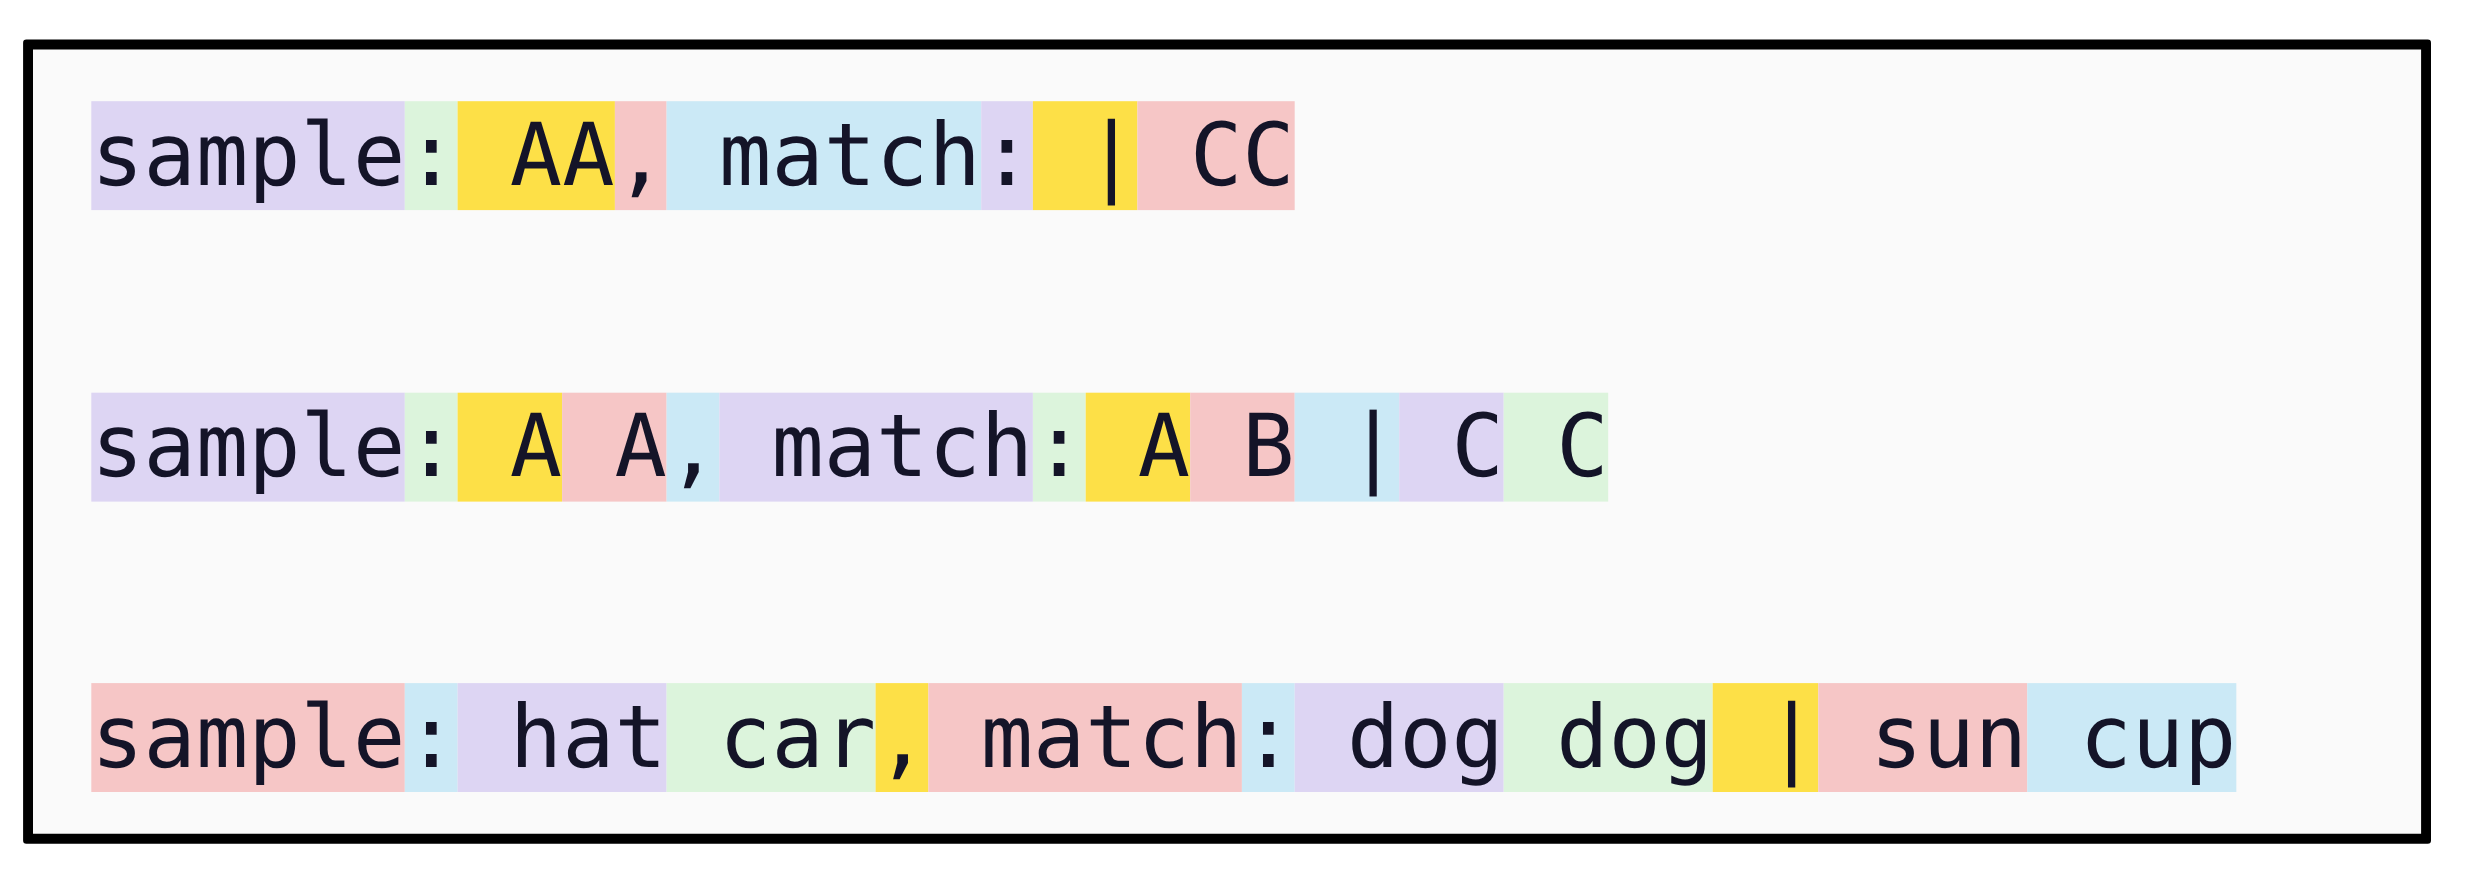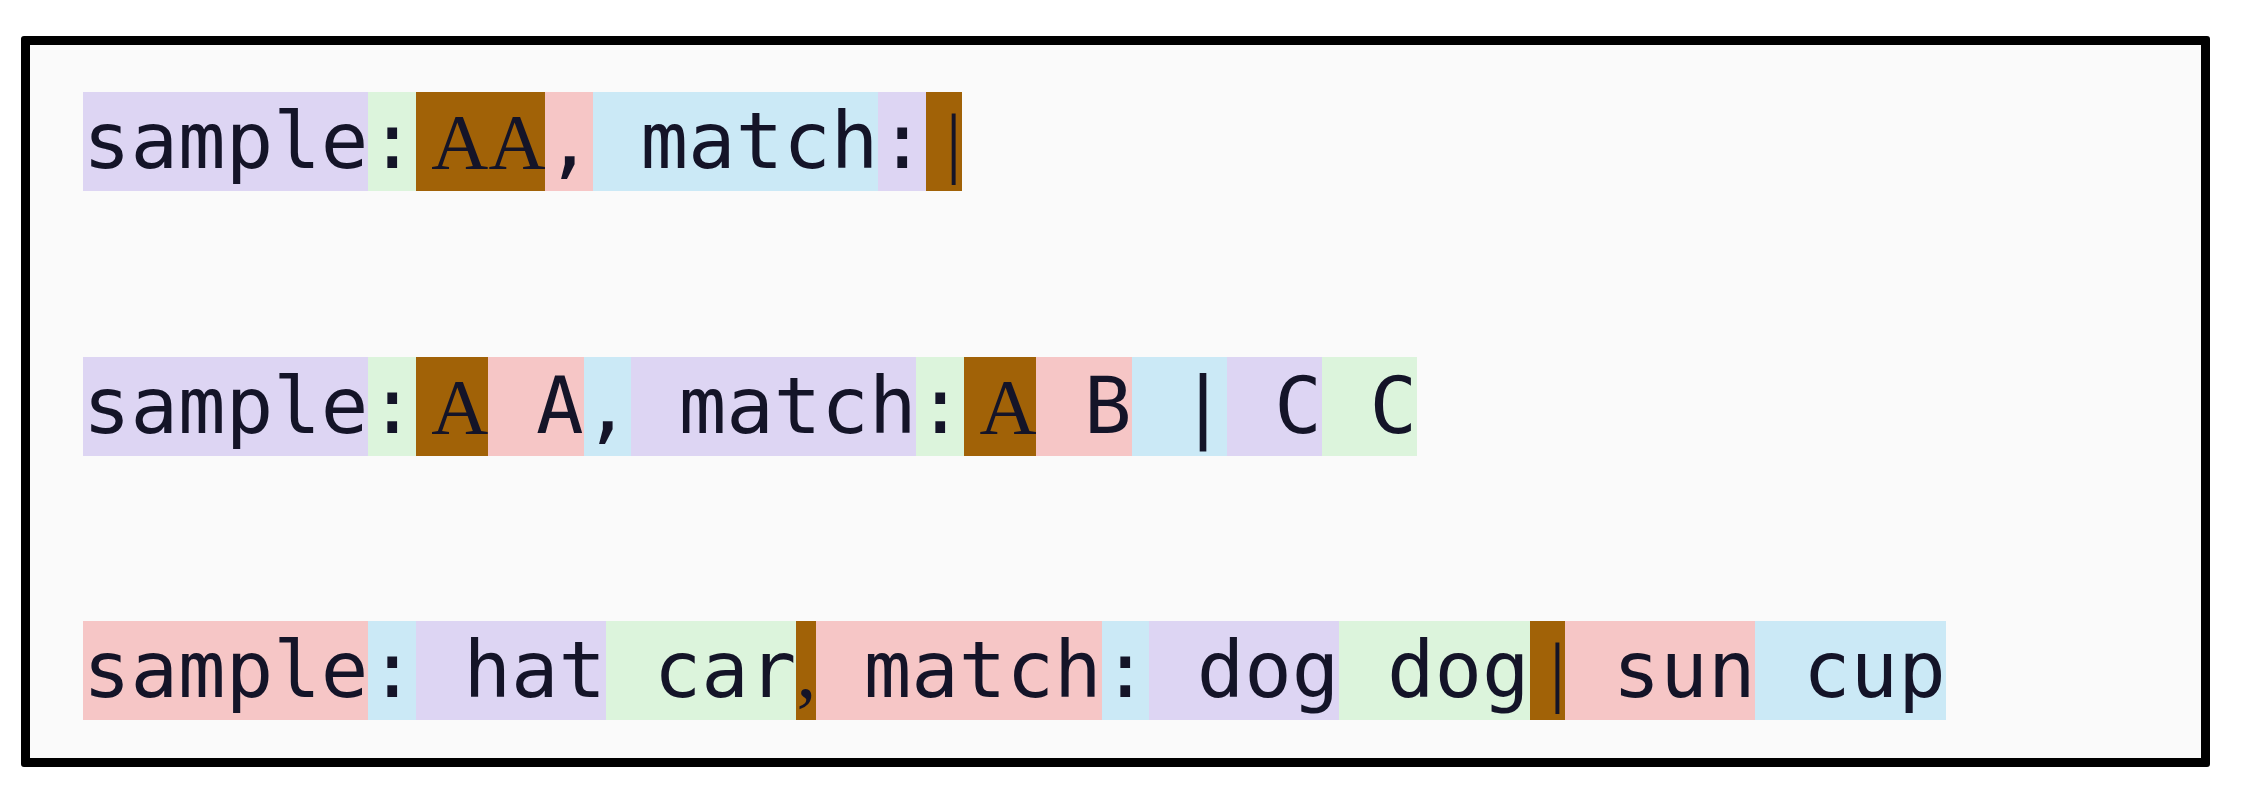--- a/index.html
+++ b/index.html
@@ -22,31 +22,31 @@
       font-size: 79px;
       line-height: 99px;
       color: #141428;
     }
     .row-1 { top: 47px; }
     .row-2 { top: 312px; }
     .row-3 { top: 576px; }
     .tok { display: inline-block; height: 99px; }
     .c-purple { background: #ddd5f3; }
     .c-green  { background: #dcf4dc; }
-    .c-yellow { background: #a16207; font-family: Liberation Serif, serif; }
+    .c-yellow { background: #fde047; }
     .c-red    { background: #f6c6c6; }
     .c-blue   { background: #cbe9f6; }
   </style>
 </head>
 <body>
 
 <div class="frame">
 
   <div class="row row-1">
-    <span class="tok c-purple">sample</span><span class="tok c-green">:</span><span class="tok c-yellow"> AA</span><span class="tok c-red">,</span><span class="tok c-blue"> match</span><span class="tok c-purple">:</span><span class="tok c-yellow"> |</span>
+    <span class="tok c-purple">sample</span><span class="tok c-green">:</span><span class="tok c-yellow"> AA</span><span class="tok c-red">,</span><span class="tok c-blue"> match</span><span class="tok c-purple">:</span><span class="tok c-yellow"> |</span><span class="tok c-red"> CC</span>
   </div>
 
   <div class="row row-2">
     <span class="tok c-purple">sample</span><span class="tok c-green">:</span><span class="tok c-yellow"> A</span><span class="tok c-red"> A</span><span class="tok c-blue">,</span><span class="tok c-purple"> match</span><span class="tok c-green">:</span><span class="tok c-yellow"> A</span><span class="tok c-red"> B</span><span class="tok c-blue"> |</span><span class="tok c-purple"> C</span><span class="tok c-green"> C</span>
   </div>
 
   <div class="row row-3">
     <span class="tok c-red">sample</span><span class="tok c-blue">:</span><span class="tok c-purple"> hat</span><span class="tok c-green"> car</span><span class="tok c-yellow">,</span><span class="tok c-red"> match</span><span class="tok c-blue">:</span><span class="tok c-purple"> dog</span><span class="tok c-green"> dog</span><span class="tok c-yellow"> |</span><span class="tok c-red"> sun</span><span class="tok c-blue"> cup</span>
   </div>
 

